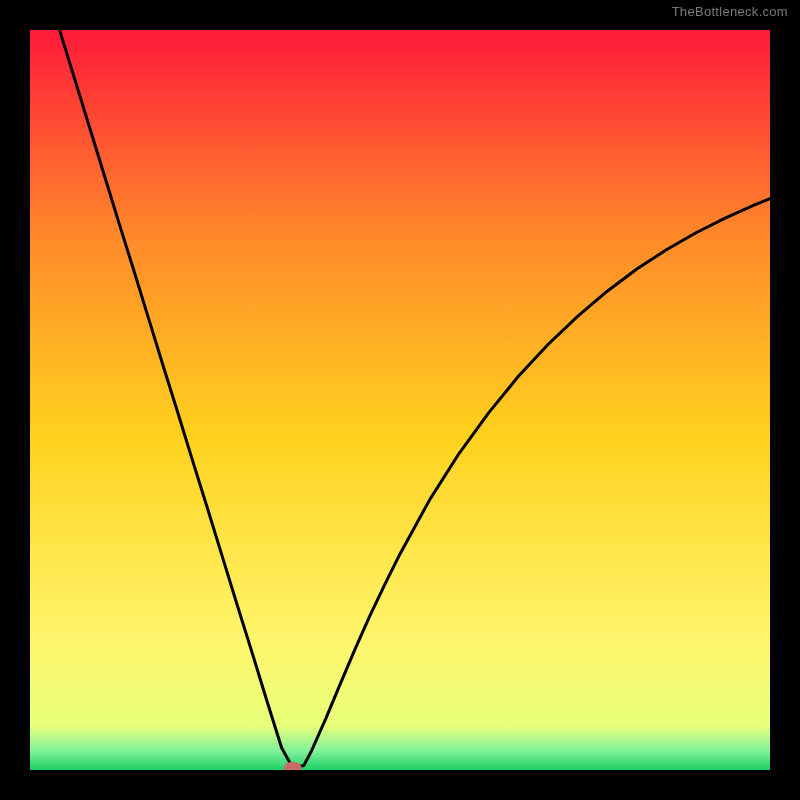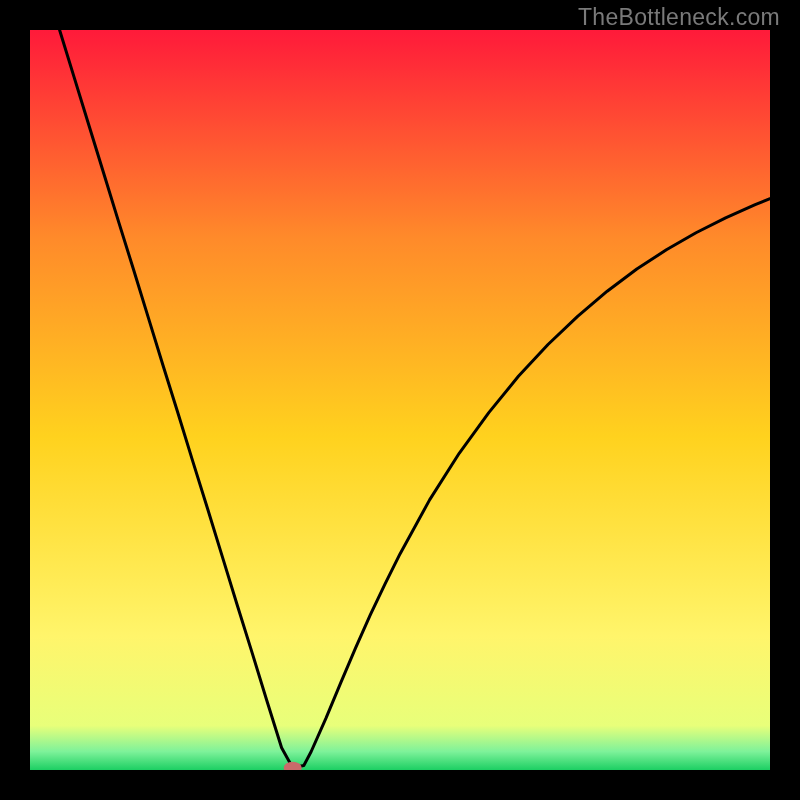--- a/index.html
+++ b/index.html
@@ -1,19 +1,19 @@
 <!DOCTYPE html>
 <html><head>
 <meta charset="utf-8">
 <style>
   * { margin: 0; padding: 0; box-sizing: border-box; }
   body { width: 800px; height: 800px; background: #000; position: relative; font-family: Arial, sans-serif; }
   .frame { position: absolute; top: 0; left: 0; width: 800px; height: 800px; background: #000; }
   .plot { position: absolute; top: 30px; left: 30px; width: 740px; height: 740px; }
-  .attribution { position: absolute; top: 4px; right: 20px; color: #7a7a7a; font-size: 23px; font-weight: 500; letter-spacing: 0.3px; }
+  .attribution { position: absolute; top: 4px; right: 12px; color: #7a7a7a; font-size: 13px; font-weight: 500; letter-spacing: 0.3px; }
 </style>
 </head>
 <body>
 
 <div class="frame">
 
   <div class="attribution">TheBottleneck.com</div>
 
   <svg class="plot" viewBox="0 0 740 740" preserveAspectRatio="none">
     <defs>

